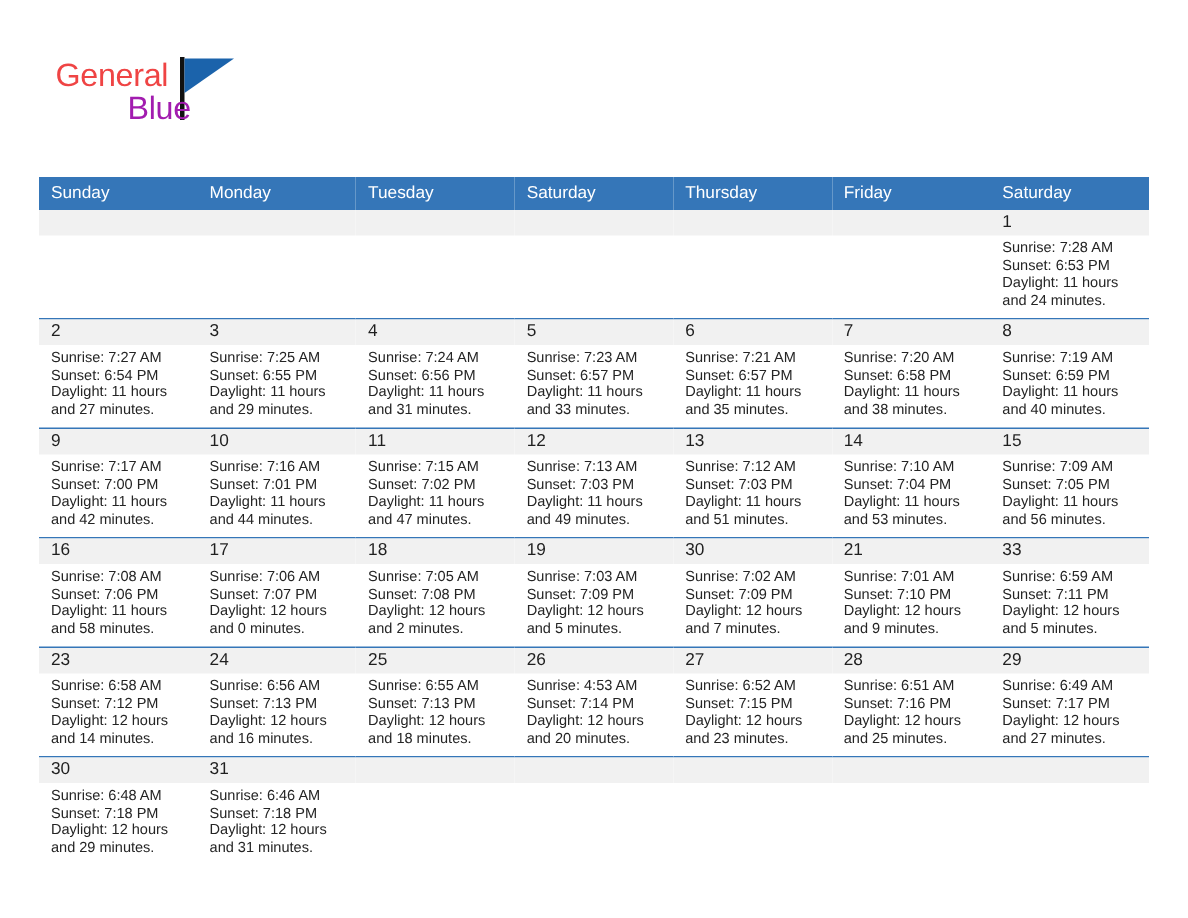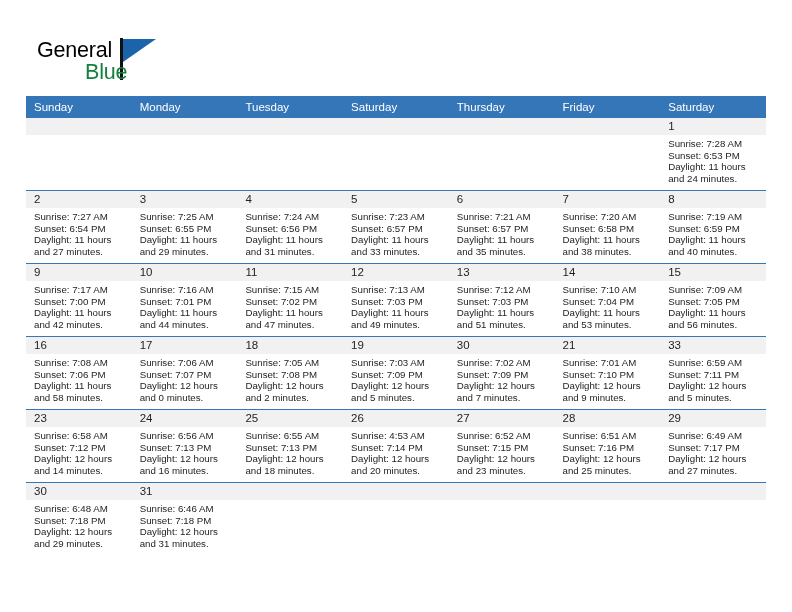--- a/index.html
+++ b/index.html
@@ -37,30 +37,30 @@
     top: 38px;
     width: 130px;
     height: 52px;
   }
   .logo-general {
     position: absolute;
     left: 0;
     top: 0;
     font-size: 21.5px;
     letter-spacing: -0.2px;
-    color: #000000;
+    color: #ef4444;
     font-family: "Liberation Sans", sans-serif;
   }
   .logo-blue {
     position: absolute;
     left: 48px;
     top: 22px;
     font-size: 21.5px;
     letter-spacing: -0.2px;
-    color: #15803d;
+    color: #a21caf;
     font-family: "Liberation Sans", sans-serif;
   }
   .logo-flag {
     position: absolute;
     left: 86px;
     top: 1px;
     width: 0;
     height: 0;
     border-left: 33px solid #1b63ab;
     border-bottom: 23px solid transparent;
@@ -91,21 +91,21 @@
     color: #232323;
     line-height: 22px;
     margin-top: 2px;
     white-space: nowrap;
   }
 
   
   .calendar {
     position: absolute;
     left: 26px;
-    top: 96px;
+    top: 118px;
     width: 740px;
     border-collapse: collapse;
     table-layout: fixed;
   }
 
   .calendar th {
     background: #3576b8;
     color: #ffffff;
     font-size: 11.5px;
     font-weight: normal;

